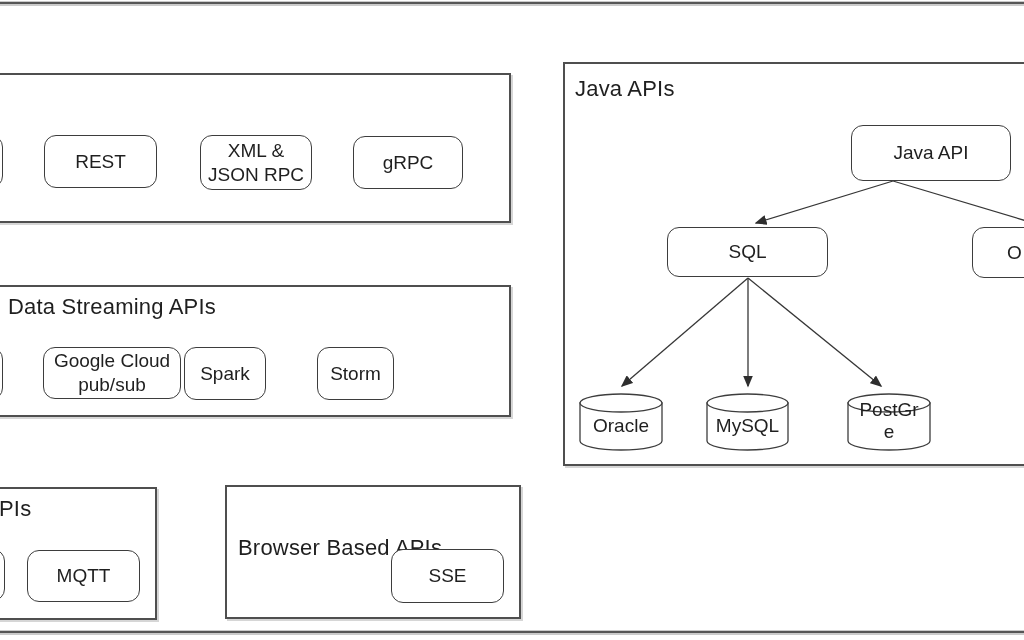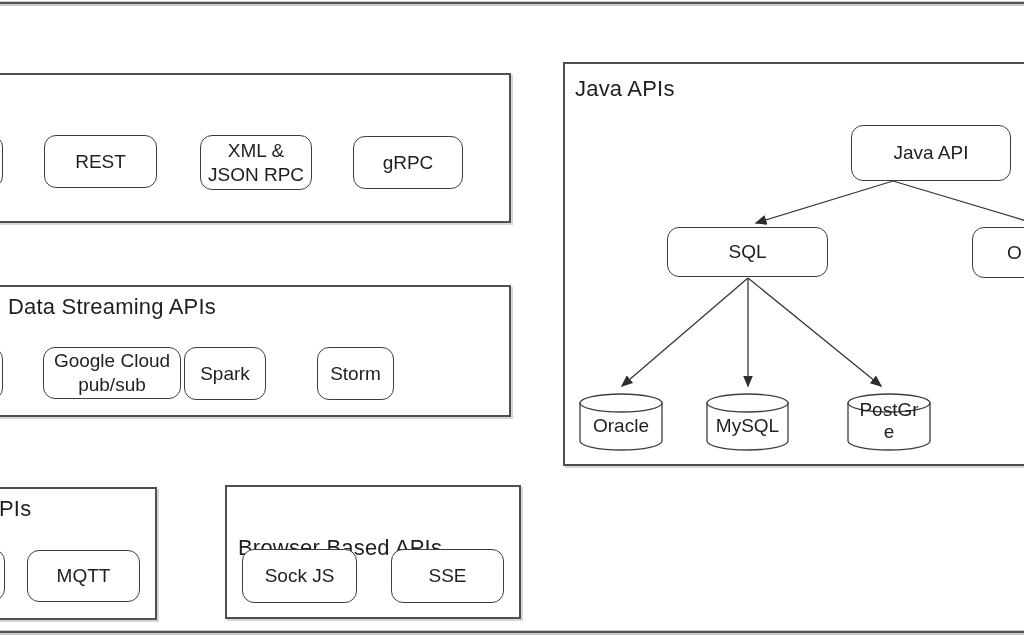--- a/index.html
+++ b/index.html
@@ -88,21 +88,20 @@
   <div class="node" style="left:184px; top:347px; width:82px; height:53px;">Spark</div>
   <div class="node" style="left:317px; top:347px; width:77px; height:53px;">Storm</div>
 
   <div class="group-box" style="left:-40px; top:487px; width:197px; height:133px;"></div>
   <div class="group-title" style="left:-1px; top:496px;">PIs</div>
   <div class="node" style="left:-108px; top:549px; width:113px; height:52px;"></div>
   <div class="node" style="left:27px; top:550px; width:113px; height:52px;text-align:right;">MQTT</div>
 
   <div class="group-box" style="left:225px; top:485px; width:296px; height:134px;"></div>
   <div class="group-title" style="left:238px; top:495px;margin-top:40px;">Browser Based APIs</div>
-  <div class="node" style="left:242px; top:549px; width:115px; height:54px;">Sock JS</div>
   <div class="node" style="left:391px; top:549px; width:113px; height:54px;">SSE</div>
 
   <div class="group-box" style="left:563px; top:62px; width:550px; height:404px;"></div>
   <div class="group-title" style="left:575px; top:76px;">Java APIs</div>
 
   <svg class="overlay" viewBox="0 0 1024 640">
     <defs>
       <marker id="arrow" markerWidth="12" markerHeight="10" refX="10.5" refY="5" orient="auto" markerUnits="userSpaceOnUse">
         <path d="M0,0 L12,5 L0,10 Z" fill="#2e2e2e"></path>
       </marker>

